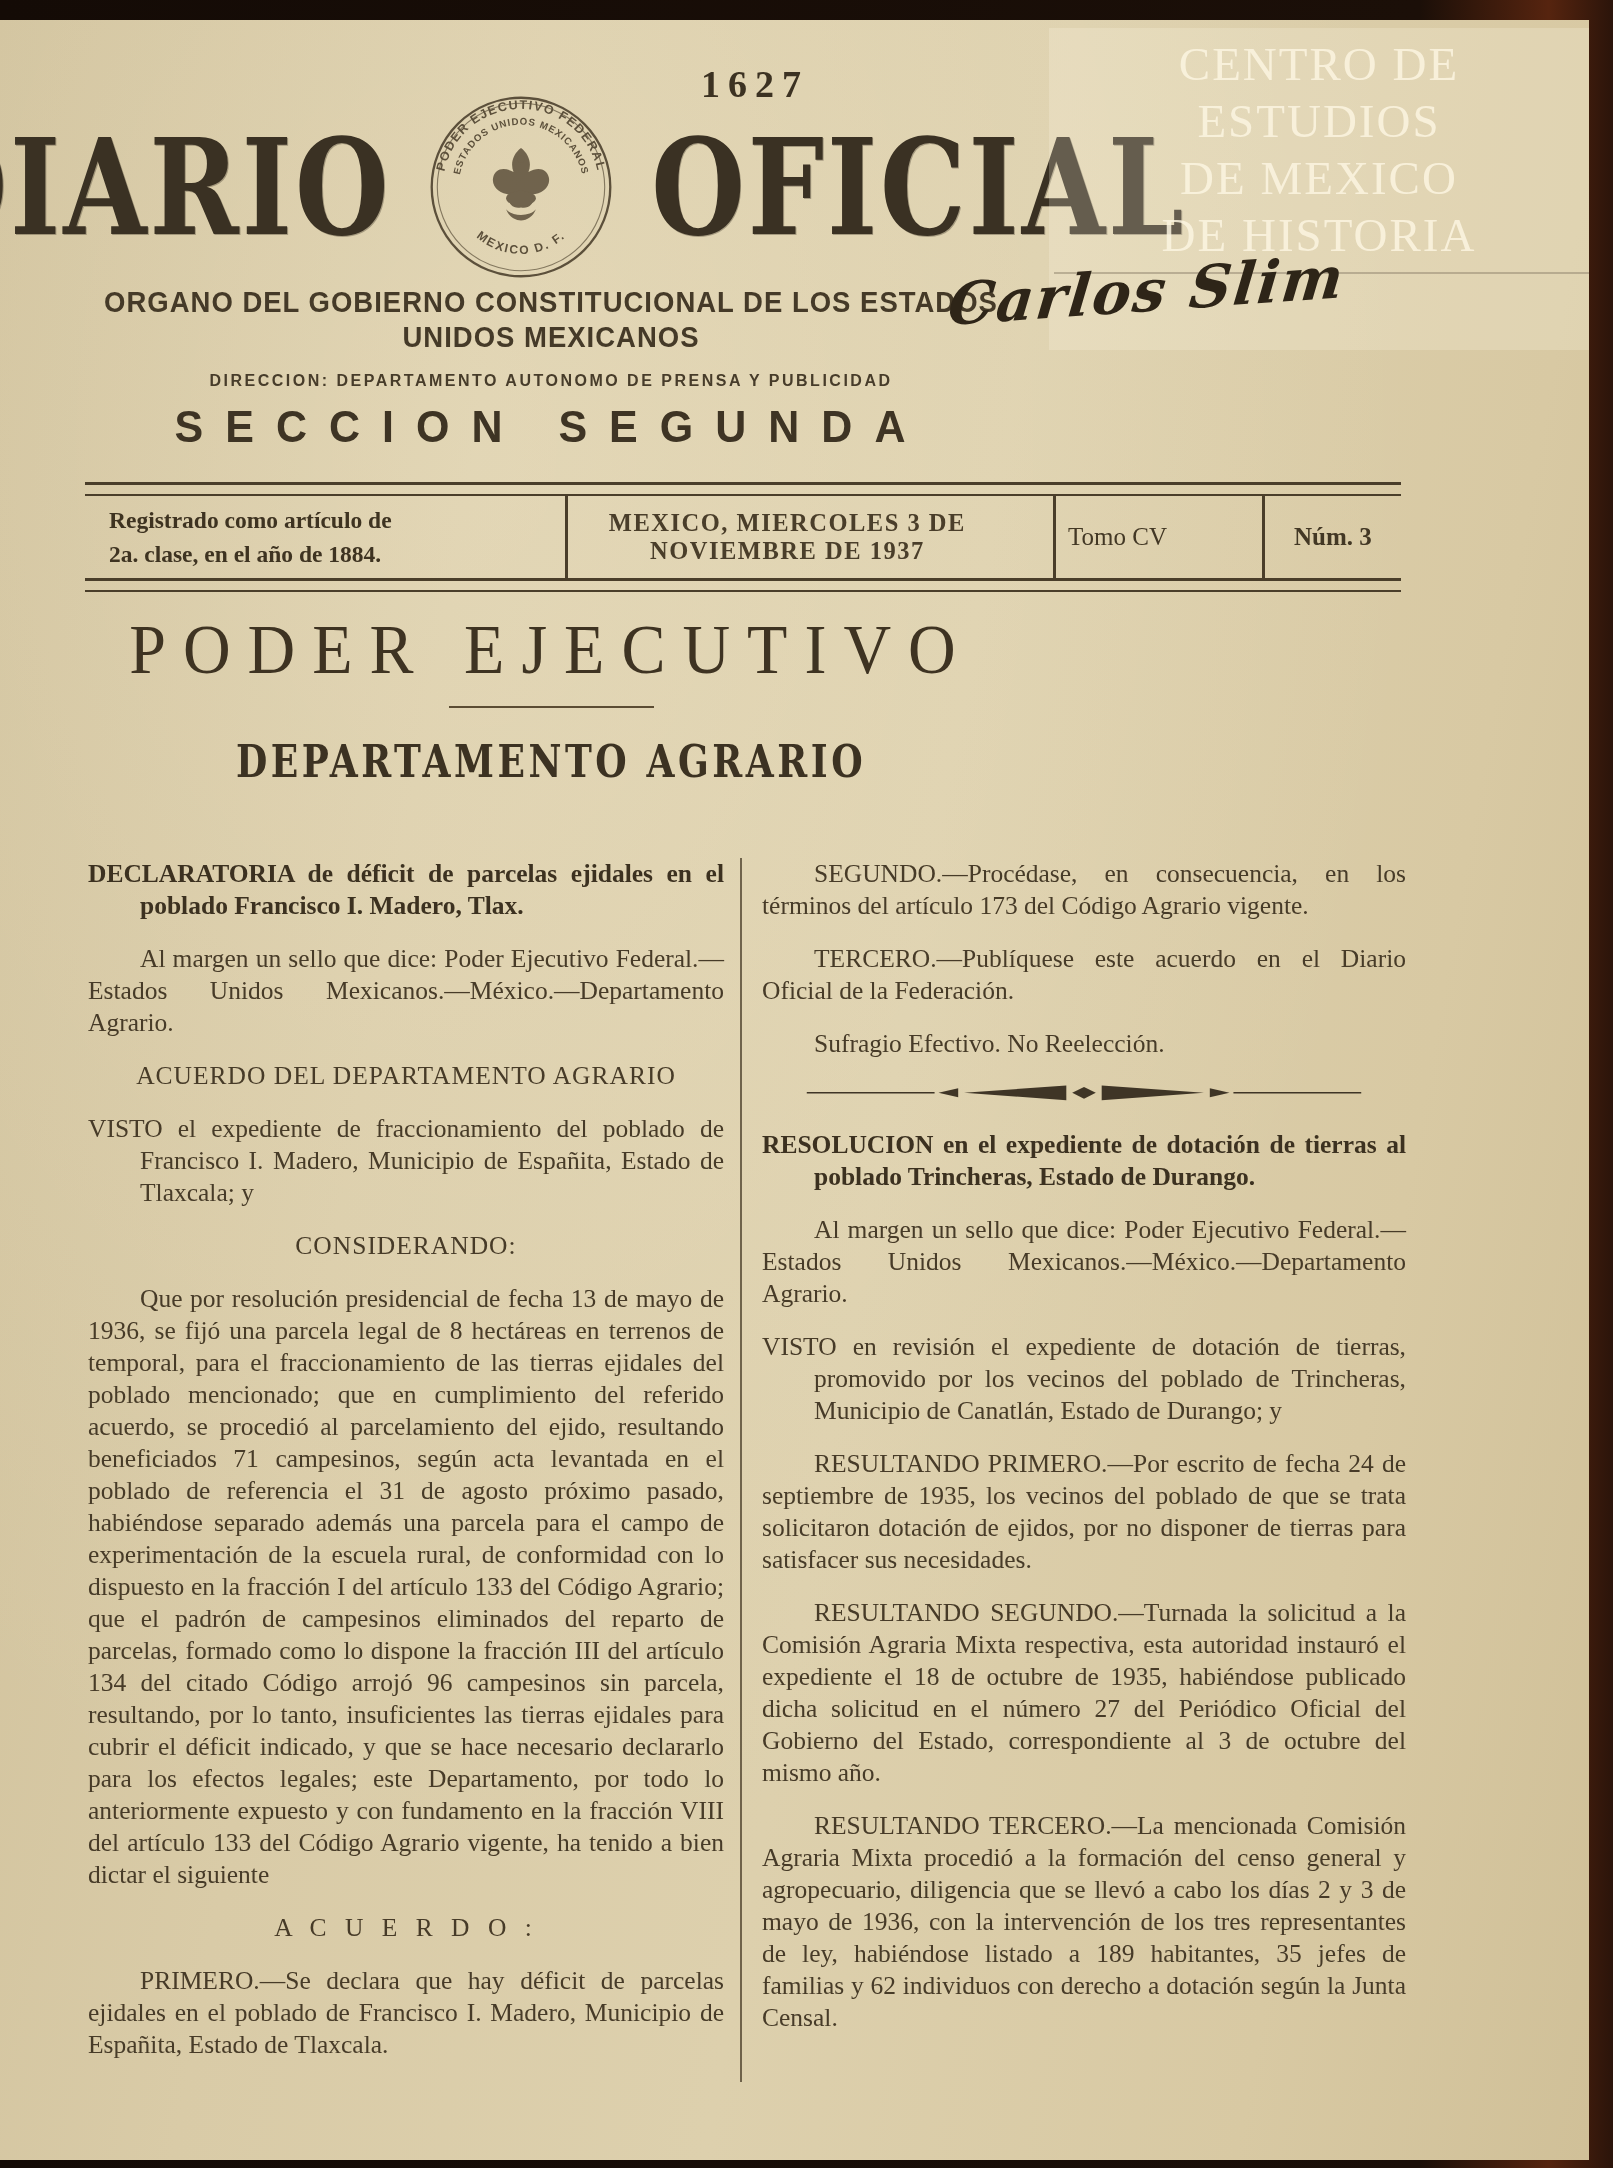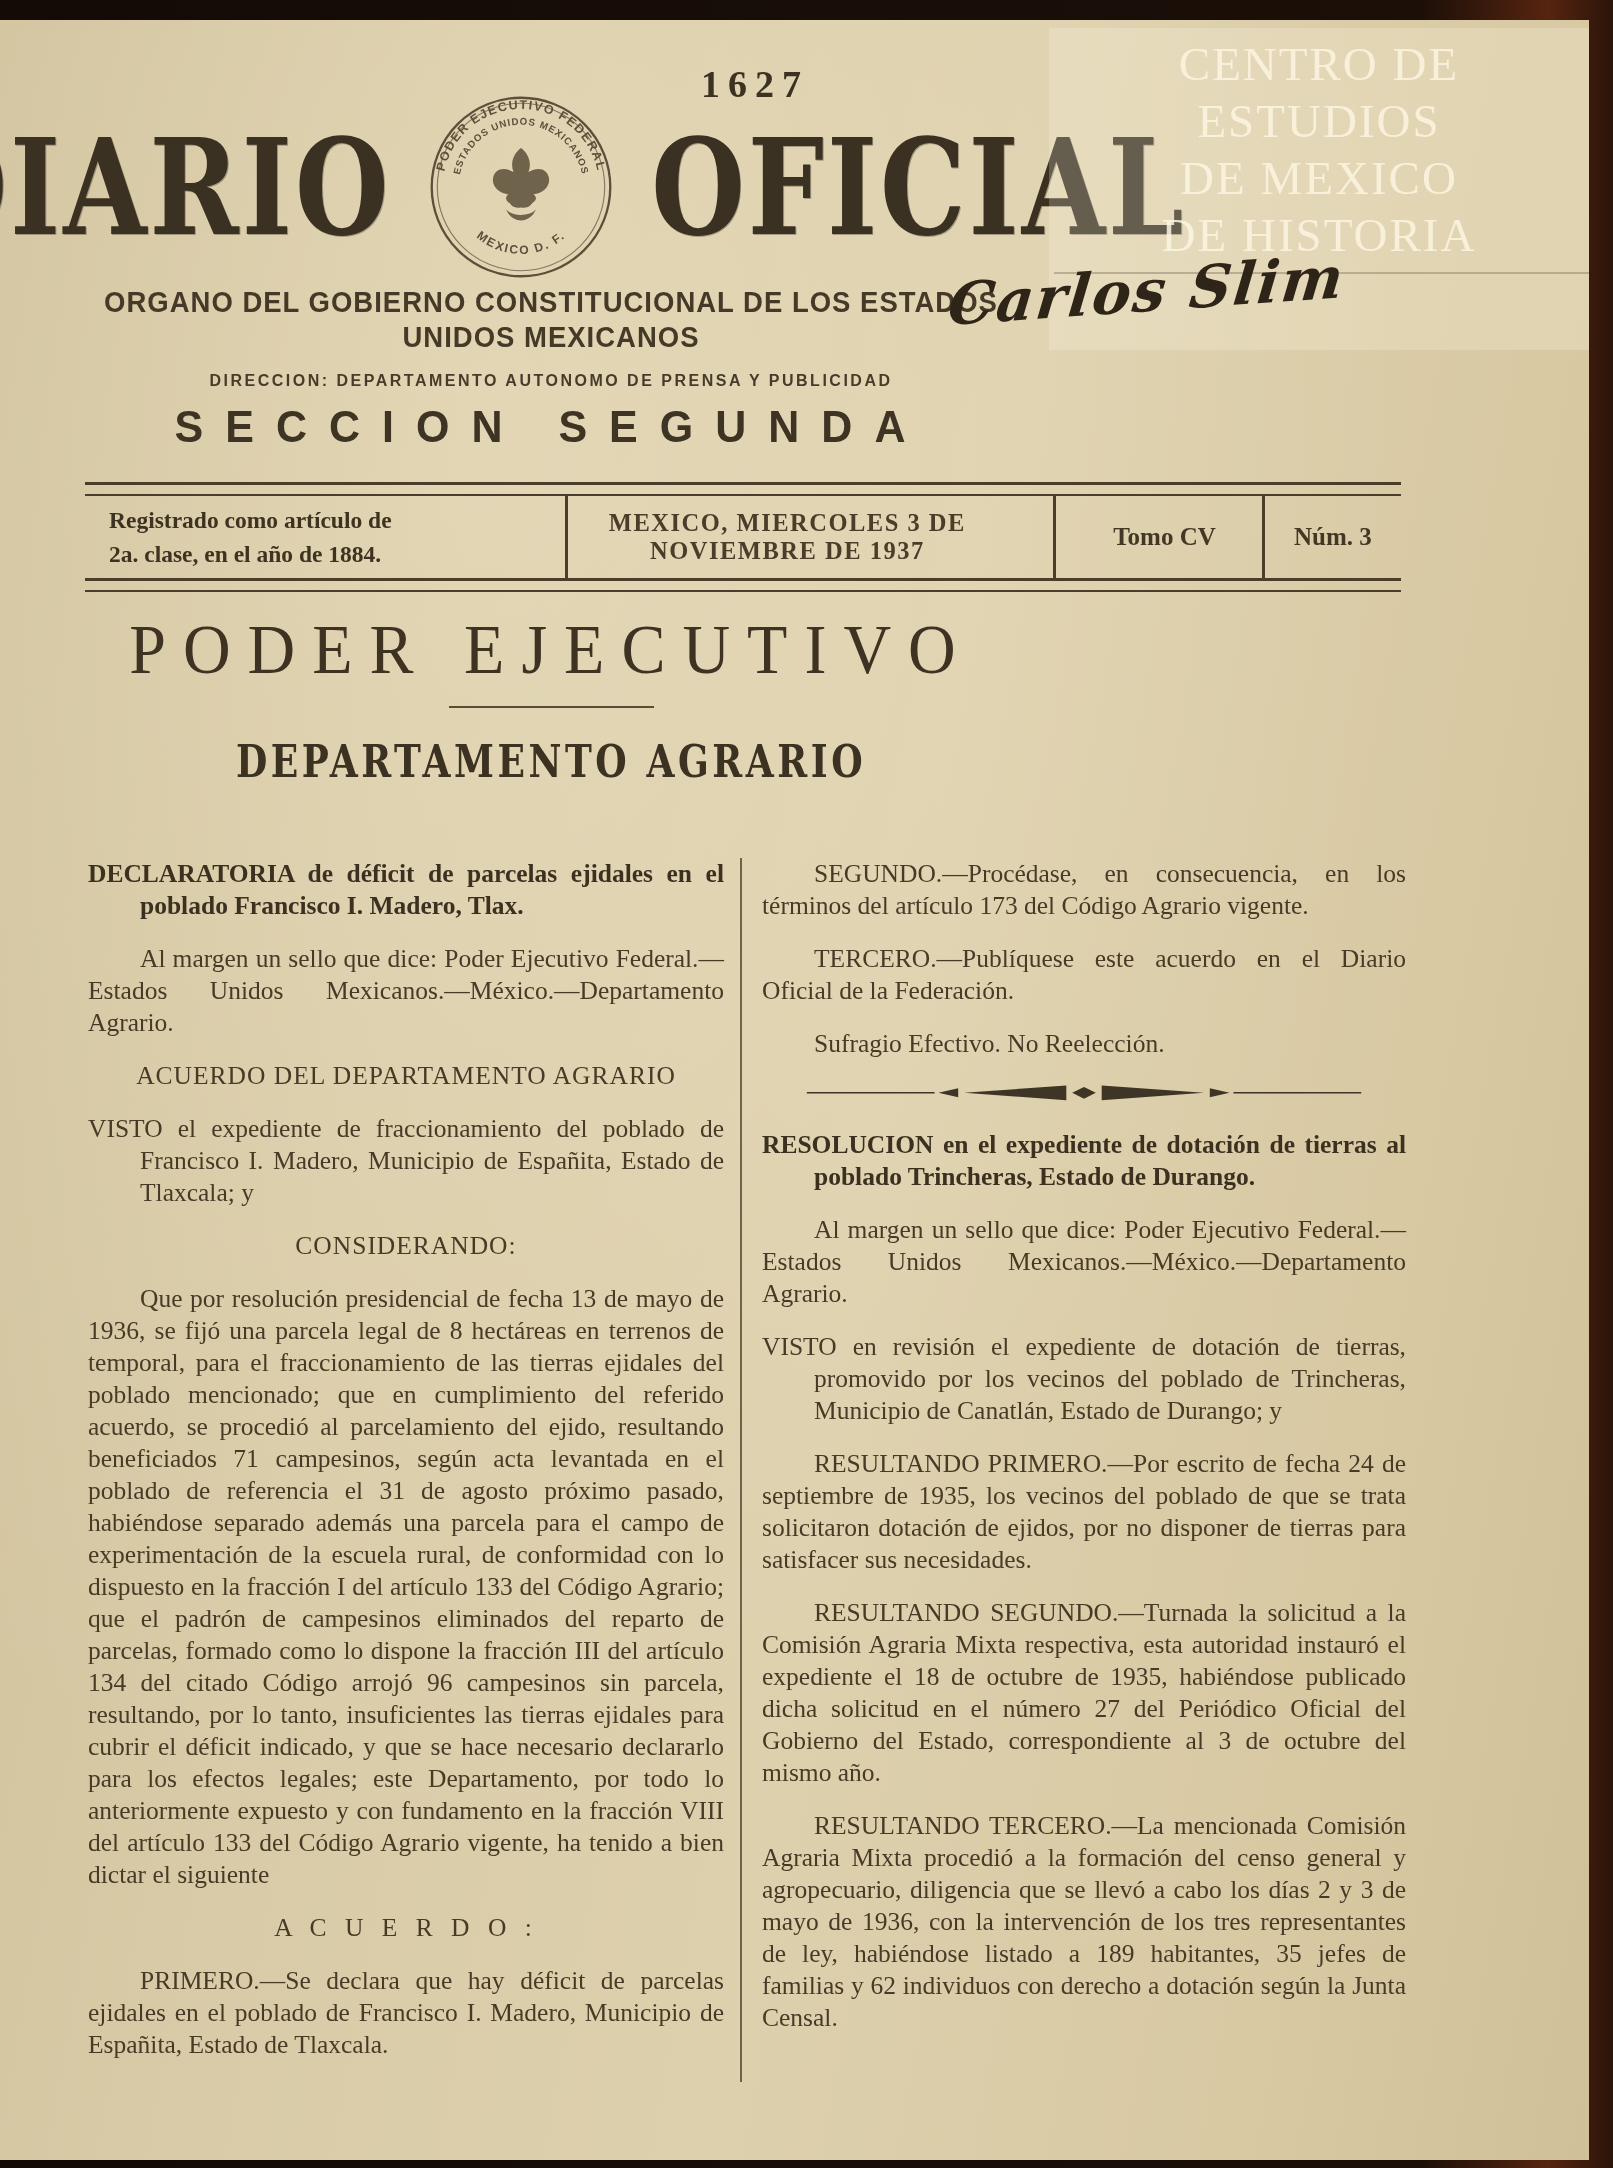--- a/index.html
+++ b/index.html
@@ -92,22 +92,22 @@
   }
   
   #info-bar { position: absolute; left: 85px; top: 462px; width: 1316px; }
   .double-rule { height: 9px; border-top: 3px solid #4a3e2a; border-bottom: 2px solid #4a3e2a; }
   #info-row { display: flex; align-items: stretch; height: 82px; gap: 46px; }
   .info-cell { display: flex; flex-direction: column; justify-content: center; }
   #cell-registered { width: 490px; padding-left: 24px; box-sizing: border-box; }
   #cell-registered div { font-weight: bold; font-size: 23.5px; line-height: 34px; color: #3e3321; }
   #cell-date { width: 500px; border-left: 3px solid #4a3e2a; text-align: center;
     font-weight: bold; font-size: 24.5px; letter-spacing: 1.5px; color: #4a3e2a; }
-  #cell-tomo { width: 168px; border-left: 3px solid #4a3e2a; text-align: right;
-    font-weight: bold; font-size: 25px; color: #4338255; color: #433825; padding-left: 12px; }
+  #cell-tomo { width: 168px; border-left: 3px solid #4a3e2a; text-align: left;
+    font-weight: normal; font-size: 25px; color: #4338255; color: #433825; padding-left: 12px; }
   #cell-num { width: 155px; border-left: 3px solid #4a3e2a; text-align: center;
     font-weight: bold; font-size: 25px; color: #433825; }
   
   #section-block { position: absolute; left: 85px; top: 592px; width: 932px; text-align: center; }
   #poder-title {
     font-family: "Liberation Serif", serif;
     font-size: 66px; letter-spacing: 17px; color: #3e3322;
     transform: scaleY(1.05);
   }
   #poder-divider { width: 205px; margin: 18px auto 0; border-top: 2.5px solid #5b4c33; }

